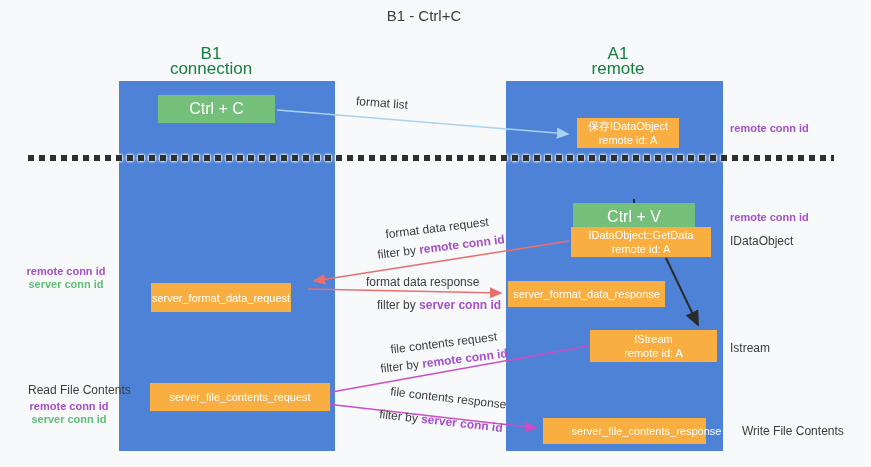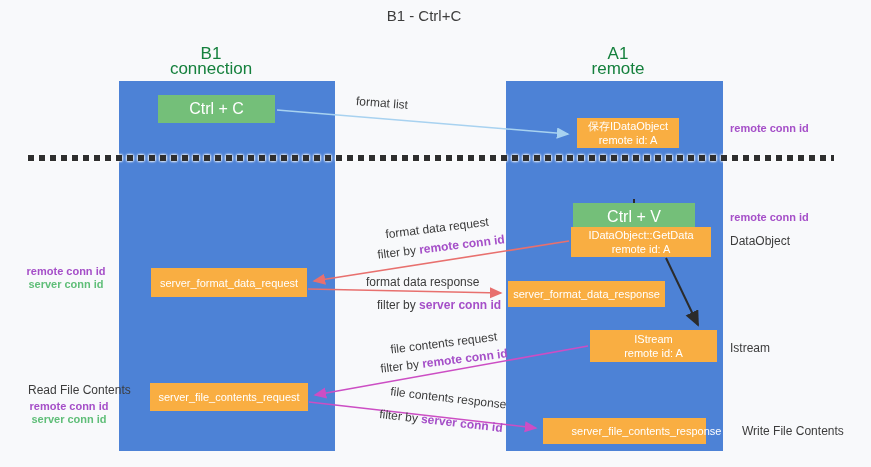--- a/index.html
+++ b/index.html
@@ -109,34 +109,34 @@
 
 <div class="abs node green" style="left:573px;top:171px;width:122px;height:27px;margin-top:32px;">
   <div>Ctrl + V</div>
 </div>
 
 <div class="abs node orange" style="left:571px;top:227px;width:140px;height:30px;">
   <div>IDataObject::GetData</div>
   <div>remote id: A</div>
 </div>
 
-<div class="abs node orange" style="left:151px;top:268px;width:156px;height:29px;">
+<div class="abs node orange" style="left:151px;top:283px;width:140px;height:29px;">
   <div>server_format_data_request</div>
 </div>
 
 <div class="abs node orange" style="left:508px;top:281px;width:157px;height:26px;">
   <div>server_format_data_response</div>
 </div>
 
 <div class="abs node orange" style="left:590px;top:330px;width:127px;height:32px;">
   <div>IStream</div>
   <div>remote id: A</div>
 </div>
 
-<div class="abs node orange" style="left:150px;top:383px;width:158px;height:28px;">
+<div class="abs node orange" style="left:150px;top:383px;width:180px;height:28px;">
   <div>server_file_contents_request</div>
 </div>
 
 <div class="abs node orange" style="left:543px;top:418px;width:163px;height:26px;padding-left:44px;">
   <div>server_file_contents_response</div>
 </div>
 
 <div class="abs alabel" style="left:356px;top:96px;transform:rotate(4.5deg);">format list</div>
 
 <div class="abs alabel" style="left:385px;top:221px;transform:rotate(-7deg);">format data request</div>
@@ -146,21 +146,21 @@
 <div class="abs alabel" style="left:377px;top:298px;"><span>filter by</span> <span class="conn-id">server conn id</span></div>
 
 <div class="abs alabel" style="left:390px;top:336px;transform:rotate(-7deg);">file contents request</div>
 <div class="abs alabel" style="left:380px;top:354px;transform:rotate(-7deg);"><span>filter by</span> <span class="conn-id">remote conn id</span></div>
 
 <div class="abs alabel" style="left:390px;top:391px;transform:rotate(6.5deg);">file contents response</div>
 <div class="abs alabel" style="left:379px;top:414px;transform:rotate(6.5deg);"><span>filter by</span> <span class="conn-id">server conn id</span></div>
 
 <div class="abs side-id" style="left:730px;top:122px;"><span class="remote">remote conn id</span></div>
 <div class="abs side-id" style="left:730px;top:211px;"><span class="remote">remote conn id</span></div>
-<div class="abs side-label" style="left:730px;top:234px;">DataObject</div>
+<div class="abs side-label" style="left:730px;top:234px;">IDataObject</div>
 <div class="abs side-label" style="left:730px;top:341px;">Istream</div>
 <div class="abs side-label" style="left:742px;top:424px;">Write File Contents</div>
 
 <div class="abs side-id" style="left:21px;top:265px;width:90px;text-align:center;">
   <div class="remote">remote conn id</div>
   <div class="server">server conn id</div>
 </div>
 <div class="abs side-label" style="left:28px;top:383px;">Read File Contents</div>
 <div class="abs side-id" style="left:24px;top:400px;width:90px;text-align:center;">
   <div class="remote">remote conn id</div>

